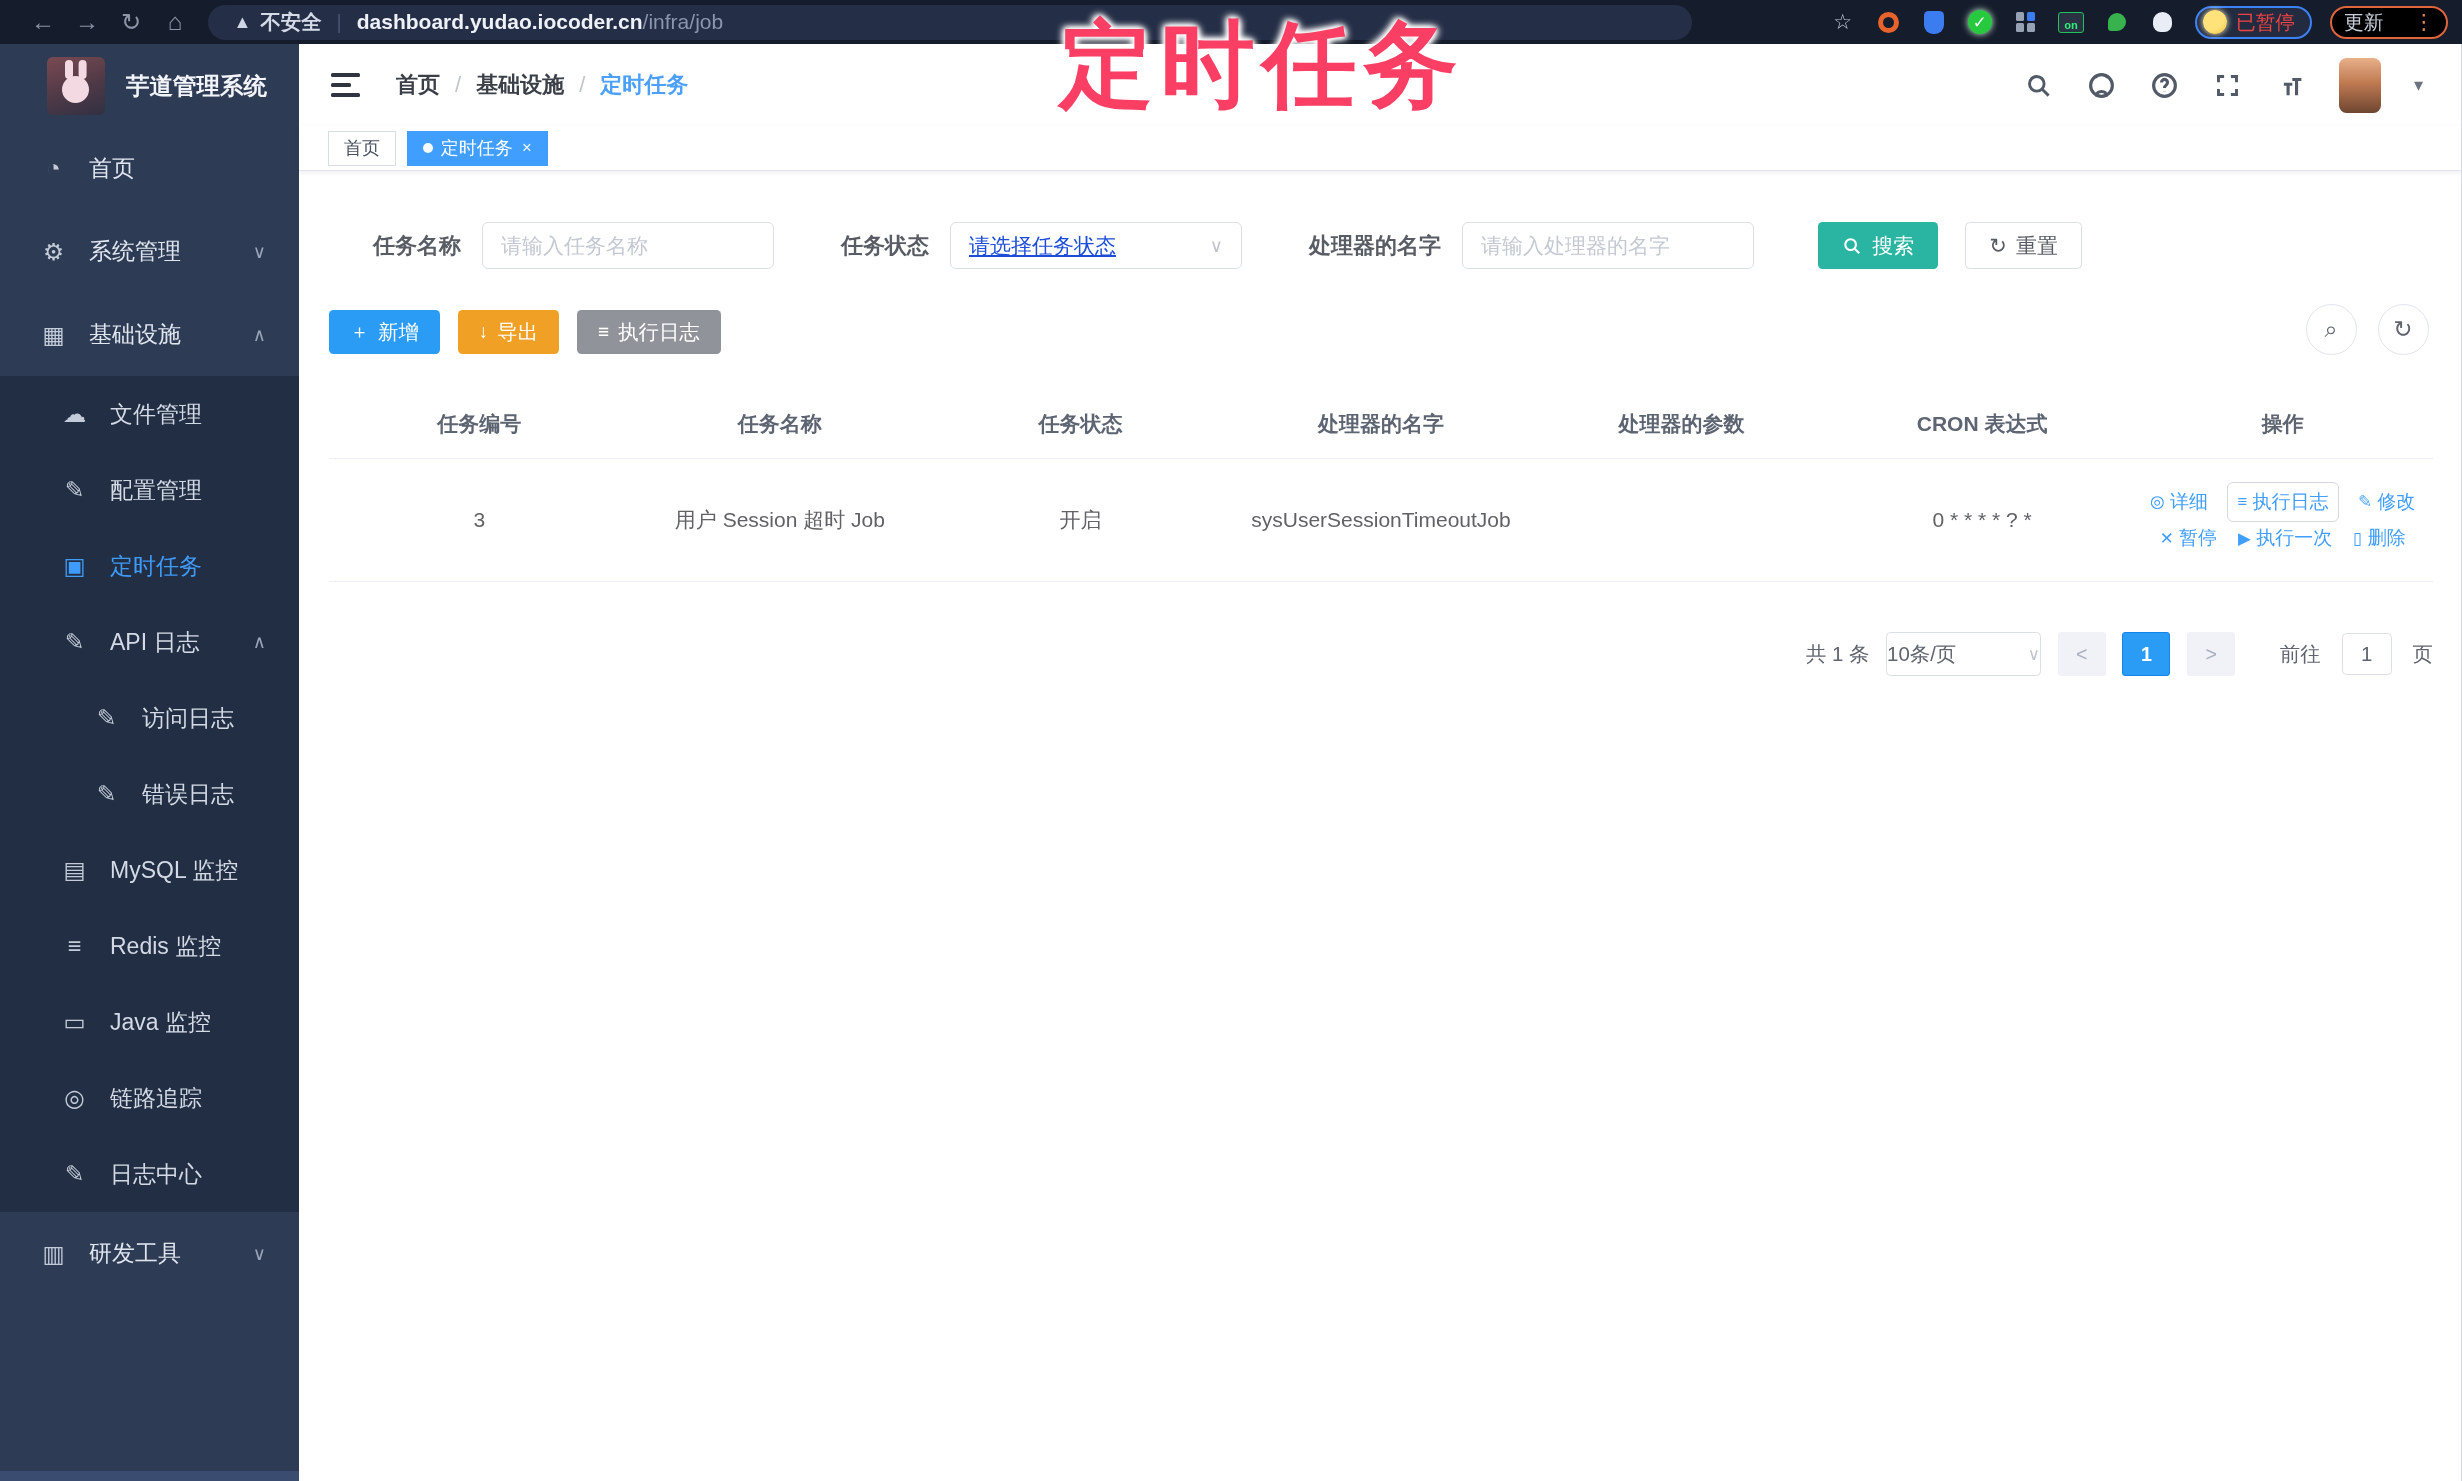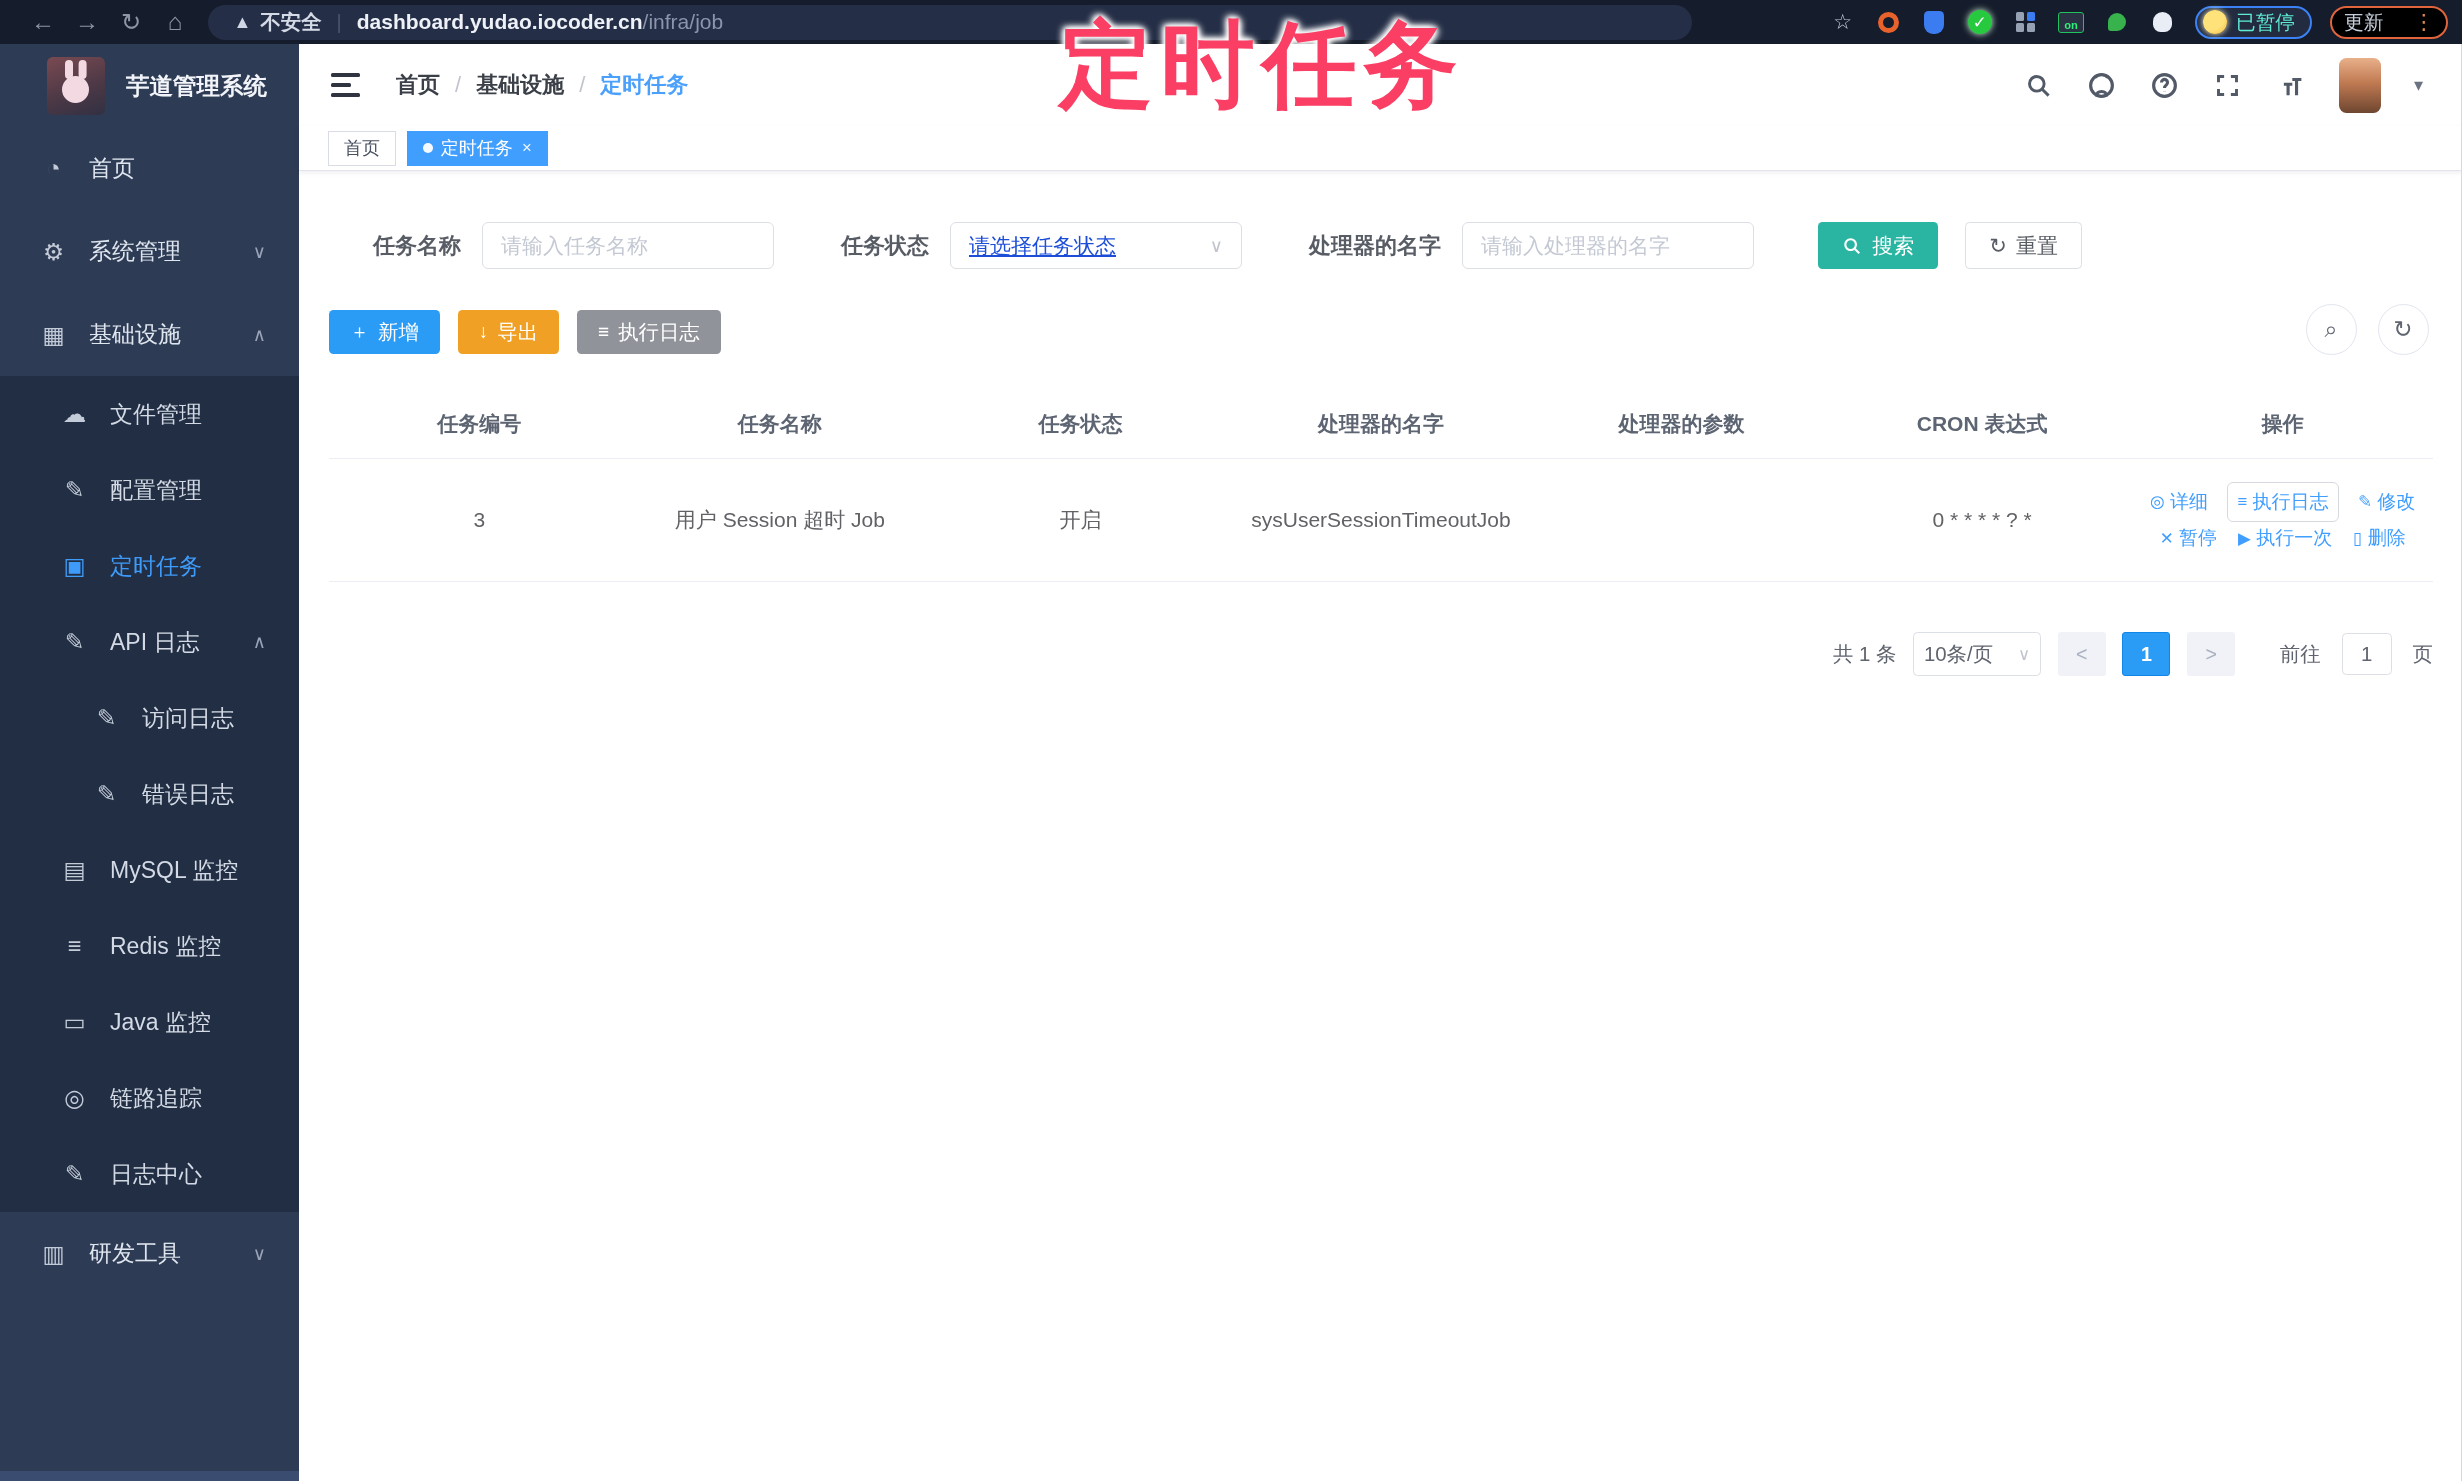--- a/index.html
+++ b/index.html
@@ -28,21 +28,21 @@
   .ext .grid i { background:#97a1b4; border-radius:1.5px; } .ext .grid i.b { background:#3b7cf0; }
   .ext .onb { width:26px; height:21px; background:#2a3142; border:1.5px solid #21c35e; border-radius:3px;
               color:#2eef77; font-size:11.4px; font-weight:700; display:flex; align-items:flex-end; justify-content:center;font-family:Liberation Mono, monospace; }
   .ext .sprout { width:18px; height:18px; background:#37b24d; border-radius:50% 50% 50% 3px; }
   .ext .paw { width:19.7px; height:19.7px; background:#e9edf5; border-radius:50% 50% 40% 40%; }
   .pause-pill { height:33px; border:2.3px solid #3b82f6; border-radius:18px; background:#222b3f;
                 display:flex; align-items:center; gap:9px; padding:0 15px 0 6px; }
   .emoji-face { width:24px; height:24px; border-radius:50%;
                 background:radial-gradient(circle at 35% 32%, #ffe27a 0 55%, #f4b73c 100%);
                 box-shadow:0 0 6px #fff6cf; }
-  .pause-txt { color:#5eead4; font-size:19.7px; }
+  .pause-txt { color:#ef4444; font-size:19.7px; }
   .update-pill { height:33px; border:2.3px solid #e0643c; border-radius:18px; background:#000000;
                  display:flex; align-items:center; gap:30px; padding:0 12px; }
   .update-txt { color:#c6cdda; font-size:19.7px; }
   .kebab { color:#e0894f; font-size:21px; }
 
   
   .app { display:flex; height:1438px; position:relative; }
   .sidebar { width:299px; background:#2d3b54; flex:none; position:relative; }
   .sidebar::after { content:""; position:absolute; left:0; bottom:0; width:100%; height:10.6px; background:#3a4d70; }
   .logo-row { height:83px; display:flex; align-items:center; gap:21px; padding-left:47px; }
@@ -126,22 +126,22 @@
   .jobs td { font-size:21px; color:#606266; text-align:center; padding:30px 0; border-bottom:0.8px solid #ebeef5; }
   .handler-span { display:inline-block; width:267px; word-break:break-all; line-height:1.6; }
   .ops { display:flex; flex-direction:column; gap:10.6px; align-items:center; }
   .ops-row { display:flex; gap:21px; align-items:center; }
   .op { color:#409eff; font-size:19px; display:flex; align-items:center; gap:5.3px; white-space:nowrap; cursor:pointer; }
   .op .oico { font-size:16.7px; }
   .op.focused { border:1.5px solid #d6d9e0; border-radius:6px; padding:6px 9px; margin:-7.6px -1.5px; }
 
   .pager { display:flex; justify-content:flex-end; align-items:center; gap:16.7px; margin-top:50px;
            font-size:20.4px; color:#5f646e; }
-  .psize { width:128px; height:44px; border:0.8px solid #dcdfe6; border-radius:4.5px; background:#fff;
-           display:flex; align-items:center; justify-content:center; gap:25px; cursor:pointer; }
+  .psize { width:155px; height:44px; border:0.8px solid #dcdfe6; border-radius:4.5px; background:#fff;
+           display:flex; align-items:center; justify-content:space-between; gap:25px; cursor:pointer; }
   .psize .caret { color:#c0c4cc; font-size:16.7px; }
   .pbtn { width:48px; height:44px; border-radius:3px; background:#f1f2f8; display:flex; align-items:center;
           justify-content:center; font-size:19.7px; color:#a9b0bf; cursor:pointer; }
   .pbtn.page { background:#2b9cf5; color:#fff; font-weight:700; border:1.5px solid #1286e8; }
   .goto-wrap { display:flex; align-items:center; gap:21px; margin-left:28px; }
   .goto-input { width:50px; height:42px; border:0.8px solid #dcdfe6; border-radius:4.5px; text-align:center;
                 font-size:20.4px; color:#5f646e; outline:none; font-family:inherit; }
 
   .watermark { position:absolute; left:1059px; top:1.5px; z-index:60; font-size:94px; font-weight:800;
                letter-spacing:7.6px; color:#fb3e63; pointer-events:none;

